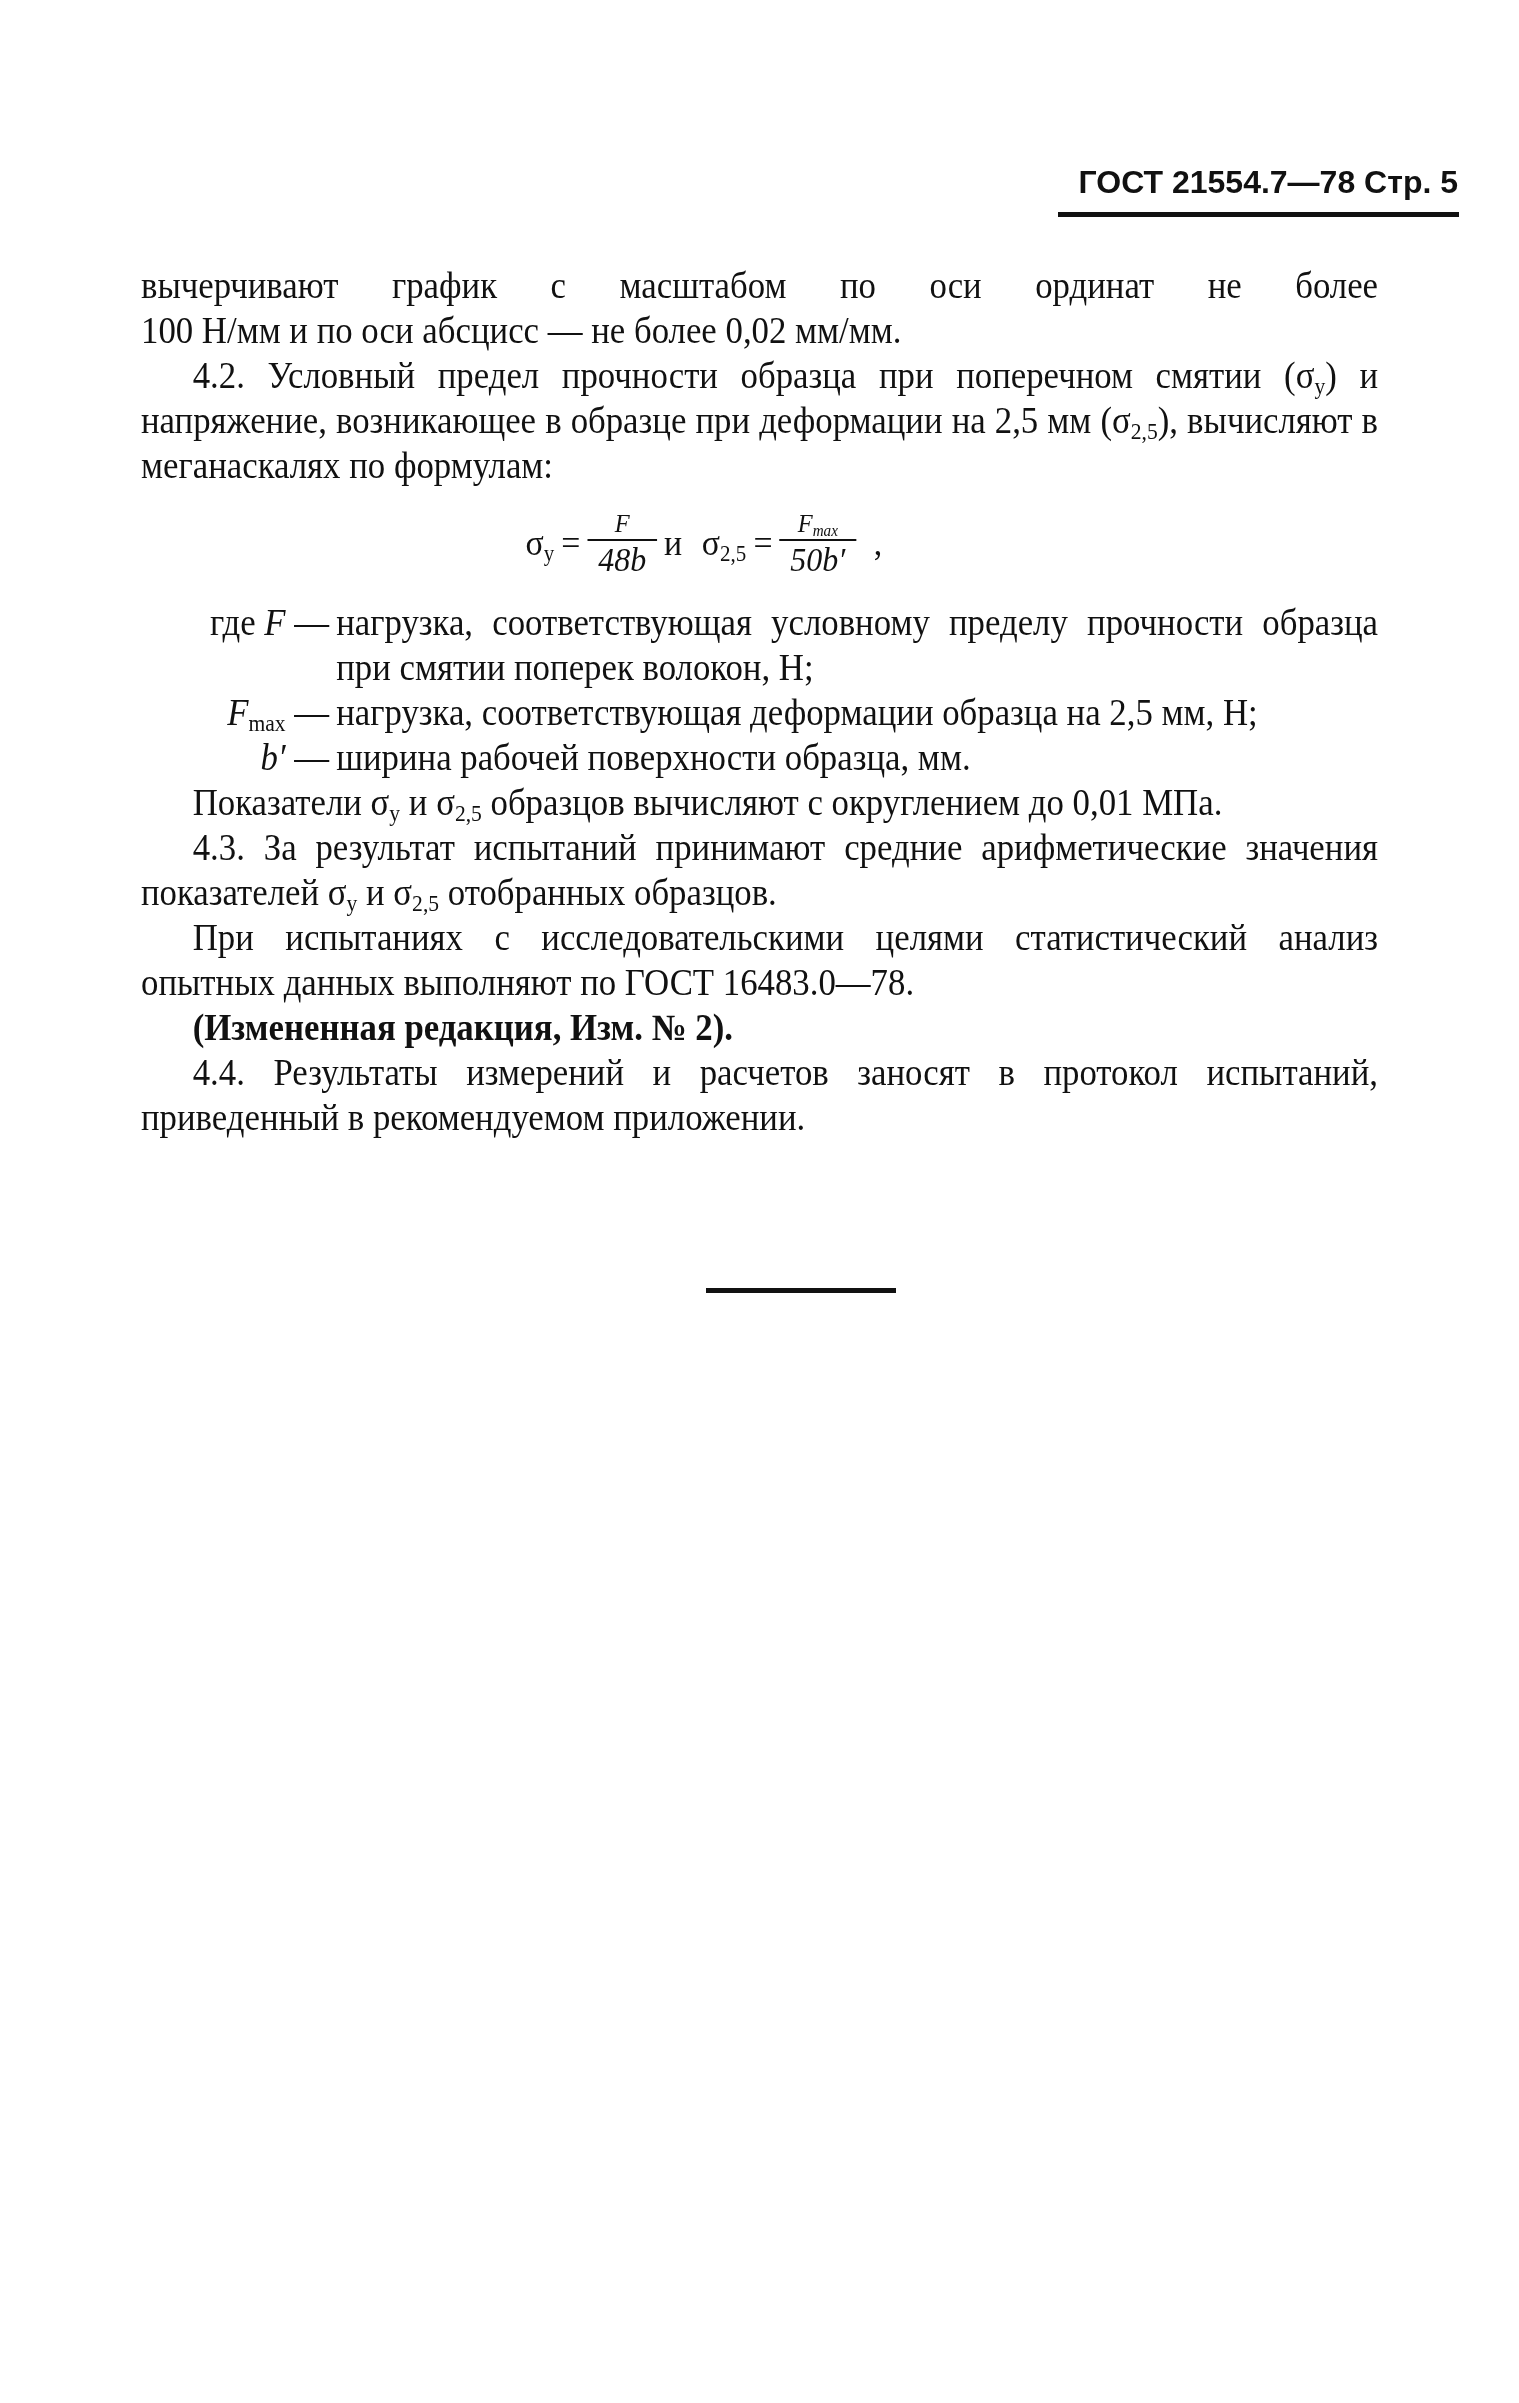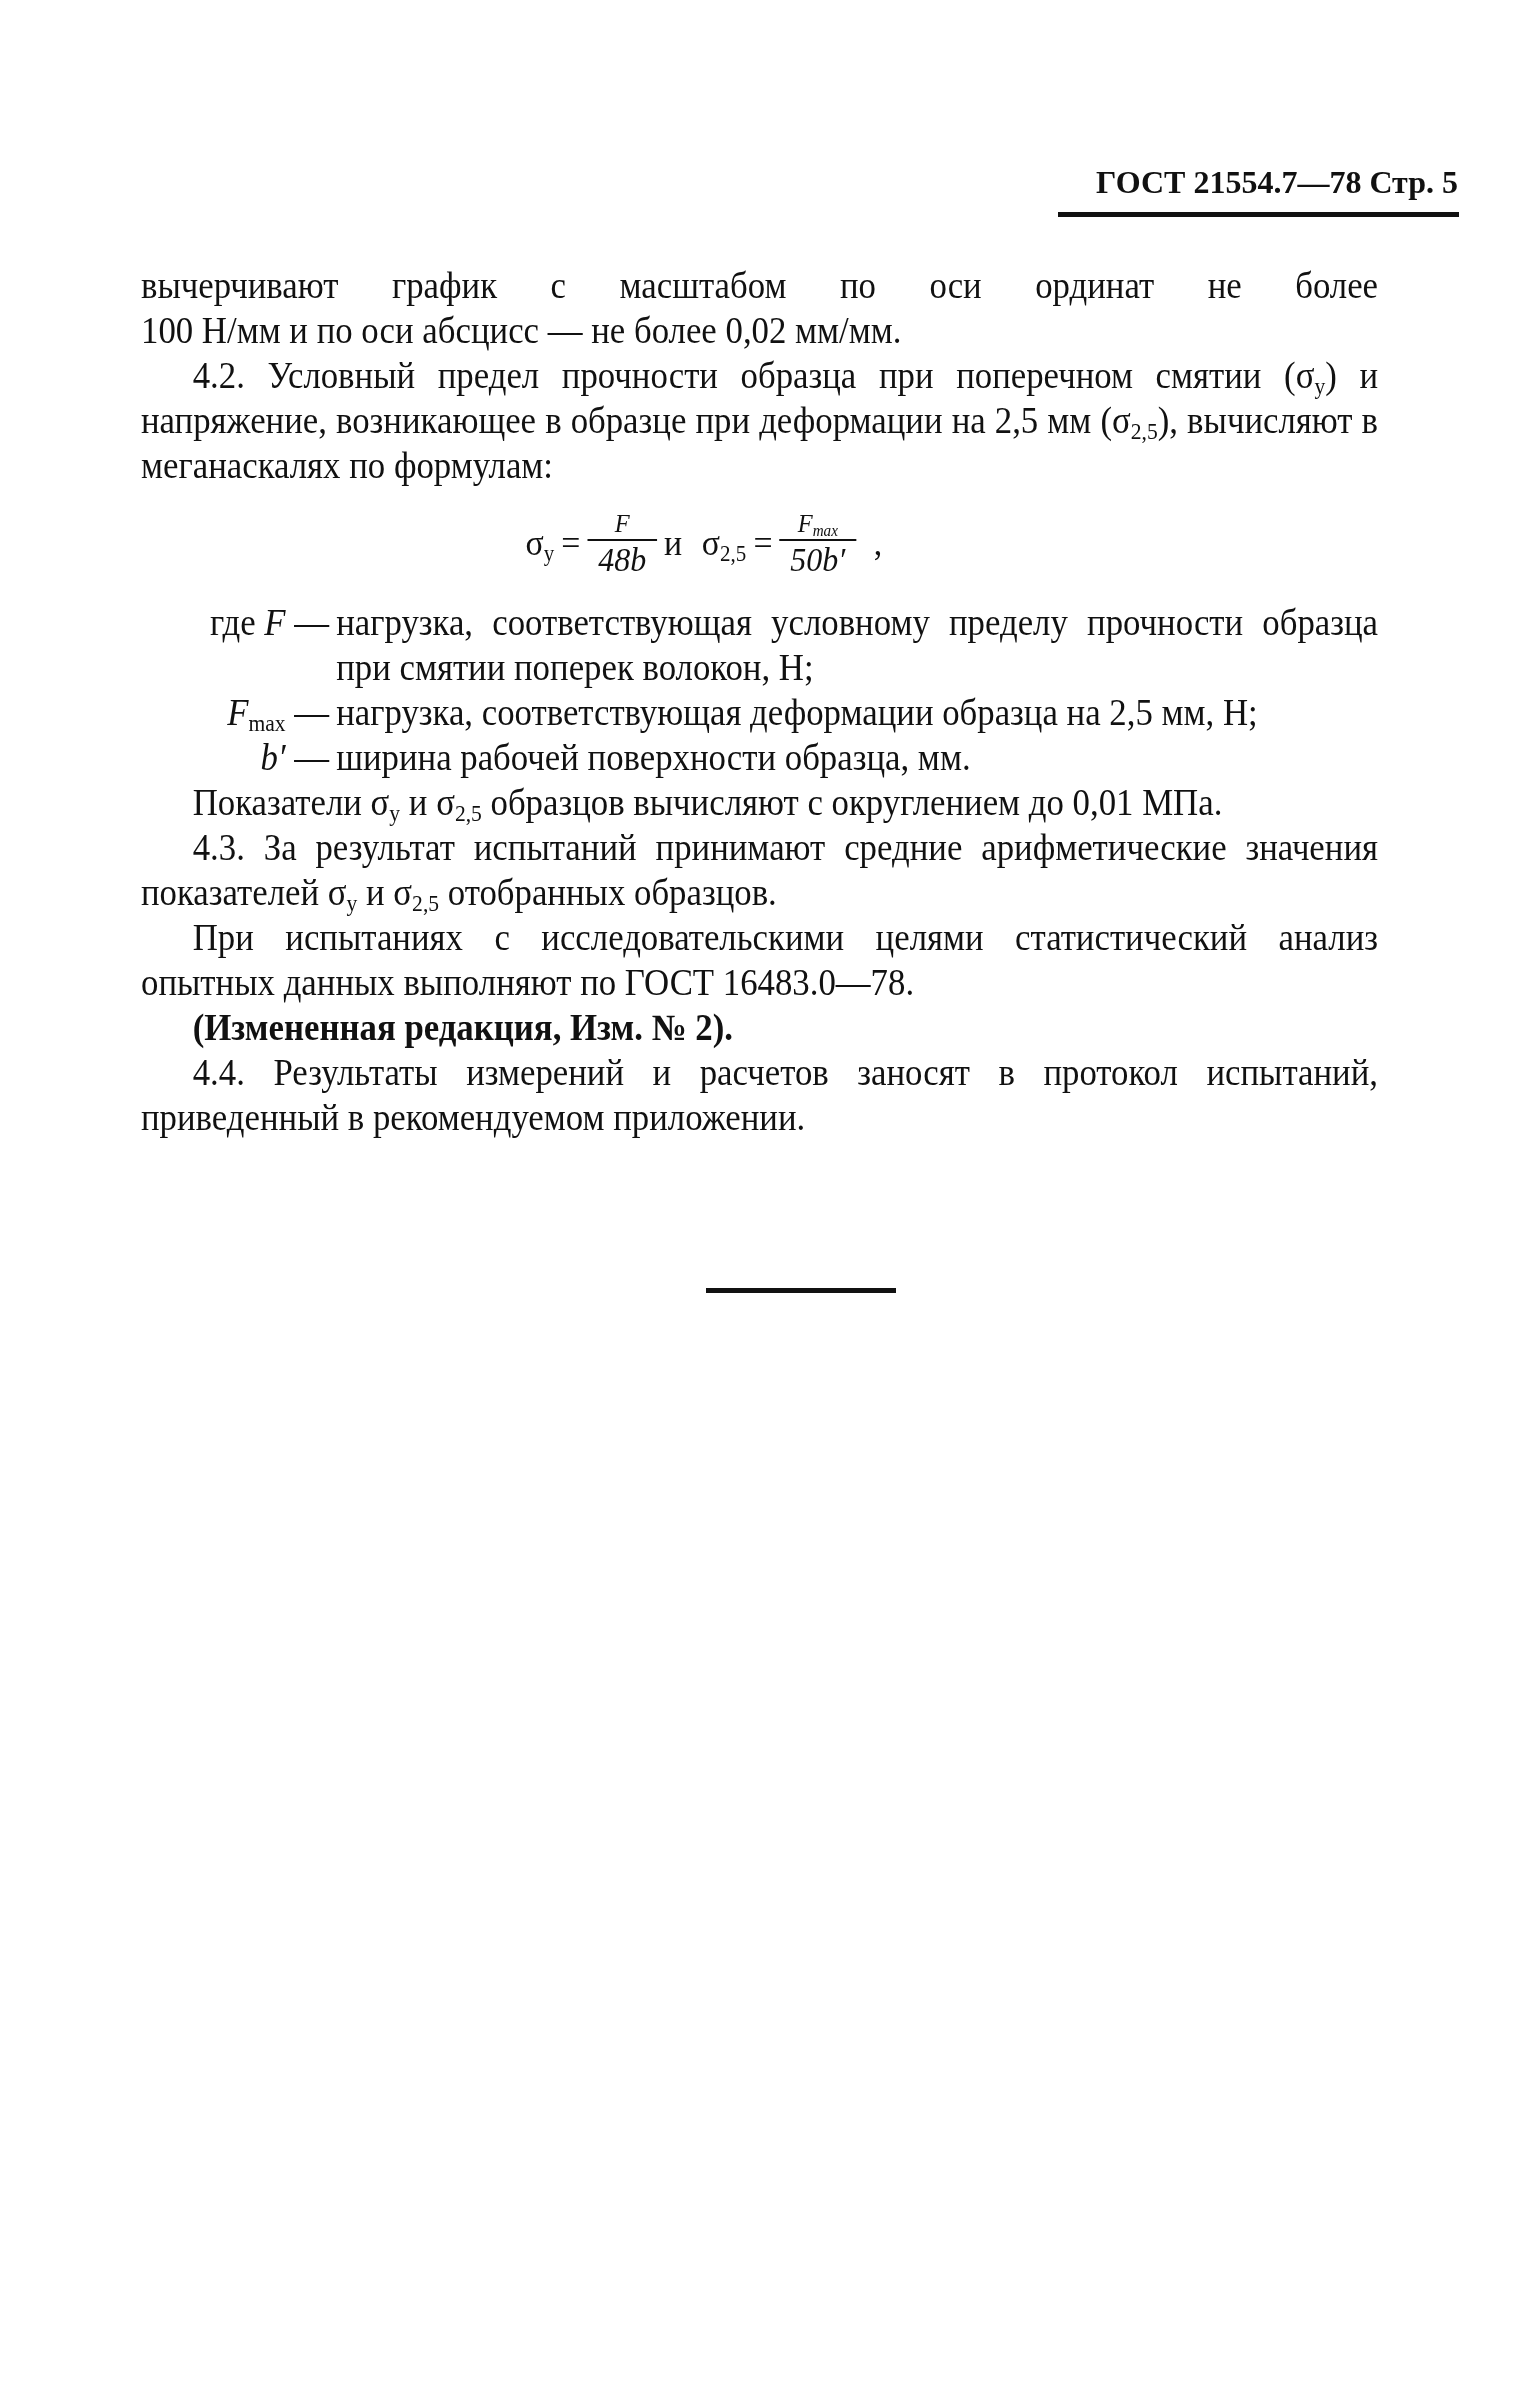--- a/index.html
+++ b/index.html
@@ -4,21 +4,21 @@
   <style>
     html, body { margin: 0; padding: 0; background: #ffffff; }
     body {
       width: 1520px; height: 2403px; position: relative; overflow: hidden;
       color: #111111;
       font-family: "Liberation Serif", "DejaVu Serif", serif;
     }
     .header {
       position: absolute; left: 1051px; top: 164px; width: 407px;
       text-align: right;
-      font-family: Liberation Serif, serif;
+      font-family: Liberation Sans, sans-serif;
       font-weight: bold; font-size: 32px; letter-spacing: 0px;
     }
     .header-rule {
       position: absolute; left: 1058px; top: 212px; width: 401px; height: 4.8px;
       background: #111111;
     }
     .page {
       position: absolute; left: 141px; top: 263px; width: 1316px;
       font-size: 37px; line-height: 45px;
       transform: scaleX(0.94); transform-origin: left top;

